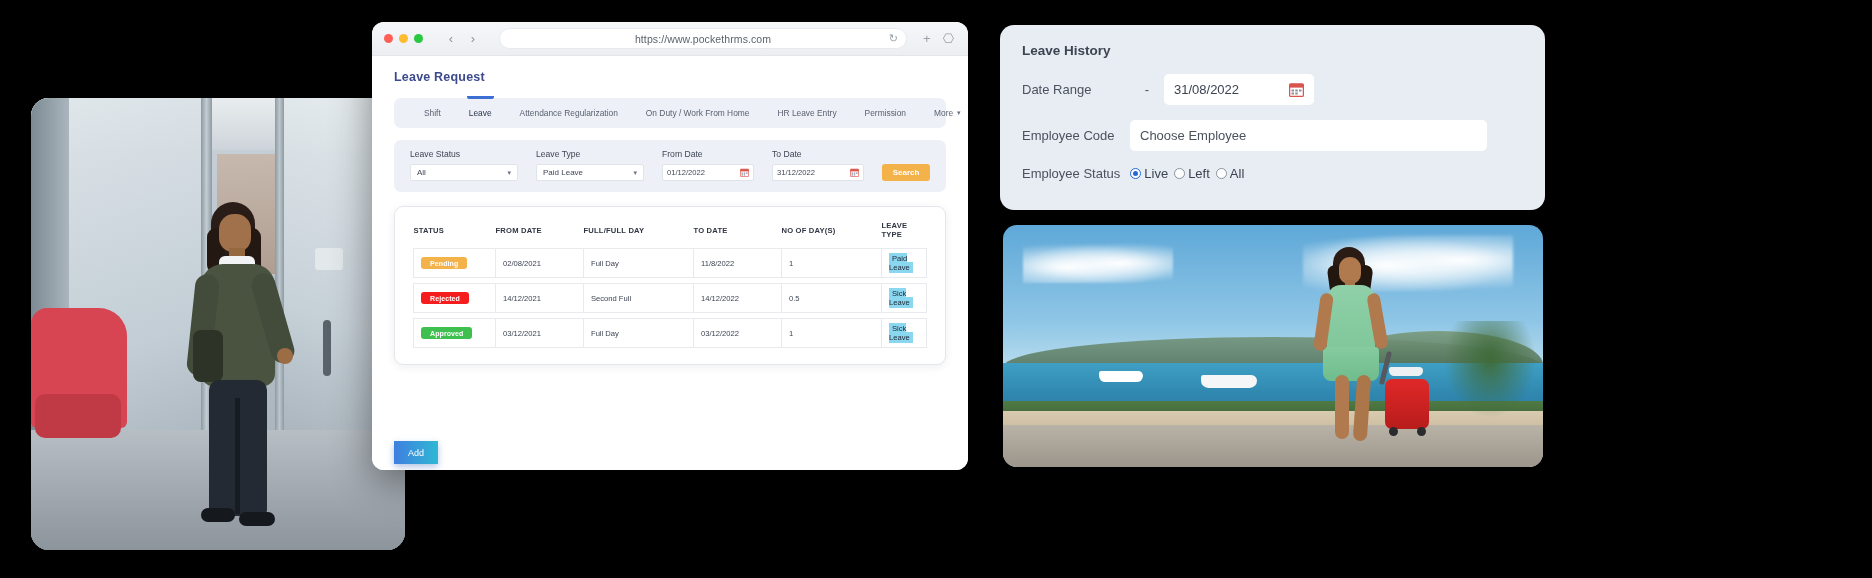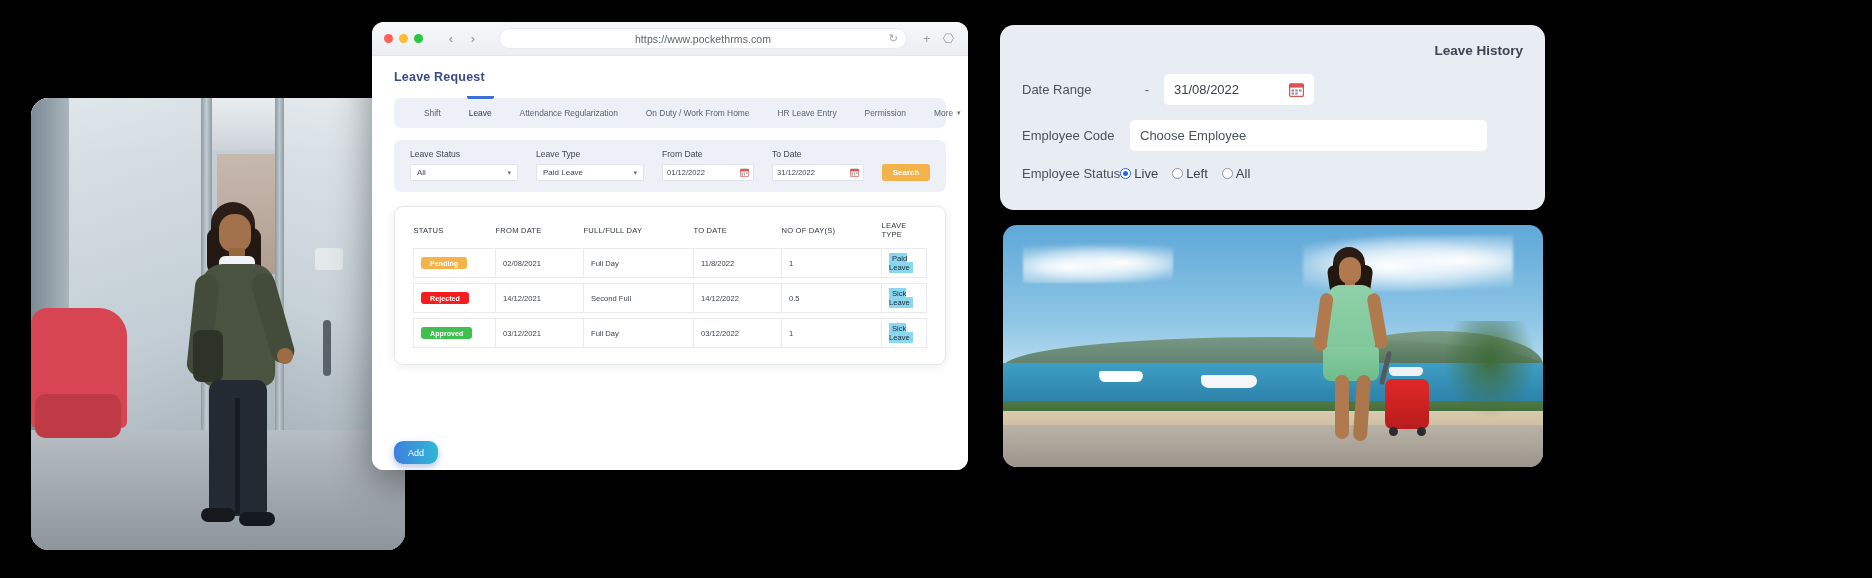--- a/index.html
+++ b/index.html
@@ -150,61 +150,61 @@
 
   .panel {
     margin-top: 14px; background: #fff; border: 1px solid #e3e6eb; border-radius: 9px;
     box-shadow: 0 2px 10px rgba(20,25,40,.07);
     padding: 14px 18px 16px 18px;
   }
   .panel-title { font-size: 11.5px; color: #2f3542; margin-bottom: 14px; }
 
   table.leaves { width: 100%; border-collapse: collapse; }
   table.leaves th {
-    font-size: 7.6px; color: #2f3542; font-weight: normal; text-align: left;
+    font-size: 7.6px; color: #2f3542; font-weight: bold; text-align: left;
     padding: 0 0 9px 0; letter-spacing: .2px;
   }
   table.leaves td {
     font-size: 7.6px; color: #3b4250; padding: 5px 0; border-top: 1px solid #e8eaee;
     border-bottom: 1px solid #e8eaee; height: 19px;
   }
   table.leaves tr.spacer td { border: none; height: 6px; padding: 0; }
   table.leaves td.cell { border-left: 1px solid #e8eaee; padding-left: 7px; }
   table.leaves td.last { border-right: 1px solid #e8eaee; }
   .badge {
     display: inline-block; padding: 2.5px 9px; border-radius: 3px;
     font-size: 7px; color: #fff; font-weight: bold; letter-spacing:.1px;
   }
   .badge.pending { background: #f4b24a; }
   .badge.rejected { background: #f51d1d; }
   .badge.approved { background: #3fbf4f; }
   .ltype { background: #8ad7f0; padding: 1px 3px; color:#1d2633; }
 
   .add-btn {
     position: absolute; left: 22px; bottom: 6px; width: 44px; height: 23px;
-    background: linear-gradient(90deg,#3f7fe0,#2fb7d4); border-radius: 9px;
+    background: linear-gradient(90deg,#3f7fe0,#2fb7d4); border-radius: 0;
     display: flex; align-items: center; justify-content: center;
     color: #fff; font-size: 9px; box-shadow: 0 3px 7px rgba(40,90,180,.35);
   }
 
   
   .history-card {
     position: absolute; left: 1000px; top: 25px; width: 545px; height: 185px;
     background: #e8ecf3; border-radius: 14px; padding: 18px 22px;
   }
-  .hc-title { font-size: 13.5px; font-weight: bold; color: #3e4552; margin-bottom: 16px; text-align: right; }
+  .hc-title { font-size: 13.5px; font-weight: bold; color: #3e4552; margin-bottom: 16px; }
   .hc-row { display: flex; align-items: center; margin-bottom: 15px; }
   .hc-label { font-size: 13px; color: #4b525e; width: 108px; }
   .hc-input {
     background: #fff; border-radius: 5px; height: 31px; display: flex;
     align-items: center; padding: 0 10px; justify-content: space-between;
     font-size: 13px; color: #3b4250;
   }
   .hc-dash { width: 34px; text-align: center; color: #4b525e; font-size: 13px; }
-  .hc-radios { display: flex; align-items: center; gap: 14px; }
+  .hc-radios { display: flex; align-items: center; gap: 6px; }
   .radio { display: flex; align-items: center; gap: 3px; font-size: 13px; color: #3b4250; }
   .rdot { width: 11px; height: 11px; border-radius: 50%; border: 1.4px solid #8b929d; background:#fff;
     display:flex; align-items:center; justify-content:center; }
   .rdot.on { border-color: #2667d6; }
   .rdot.on i { width: 5px; height: 5px; border-radius: 50%; background: #2667d6; display:block; }
 
   
   .photo-right {
     position: absolute; left: 1003px; top: 225px; width: 540px; height: 242px;
     border-radius: 14px; overflow: hidden;
@@ -497,21 +497,21 @@
     </div>
 
     <div class="hc-row">
       <div class="hc-label">Employee Code</div>
       <div class="hc-input" style="width:357px; color:#4c525c;">
         <span>Choose Employee</span>
       </div>
     </div>
 
     <div class="hc-row" style="margin-bottom:0">
-      <div class="hc-label" style="width:auto; ">Employee Status</div>
+      <div class="hc-label" style="width:auto; margin-right:10px;">Employee Status</div>
       <div class="hc-radios">
         <label class="radio">
           <span class="rdot on">
               <i></i>
             </span>
           <span>Live</span>
         </label>
         <label class="radio">
           <span class="rdot"></span>
           <span>Left</span>

